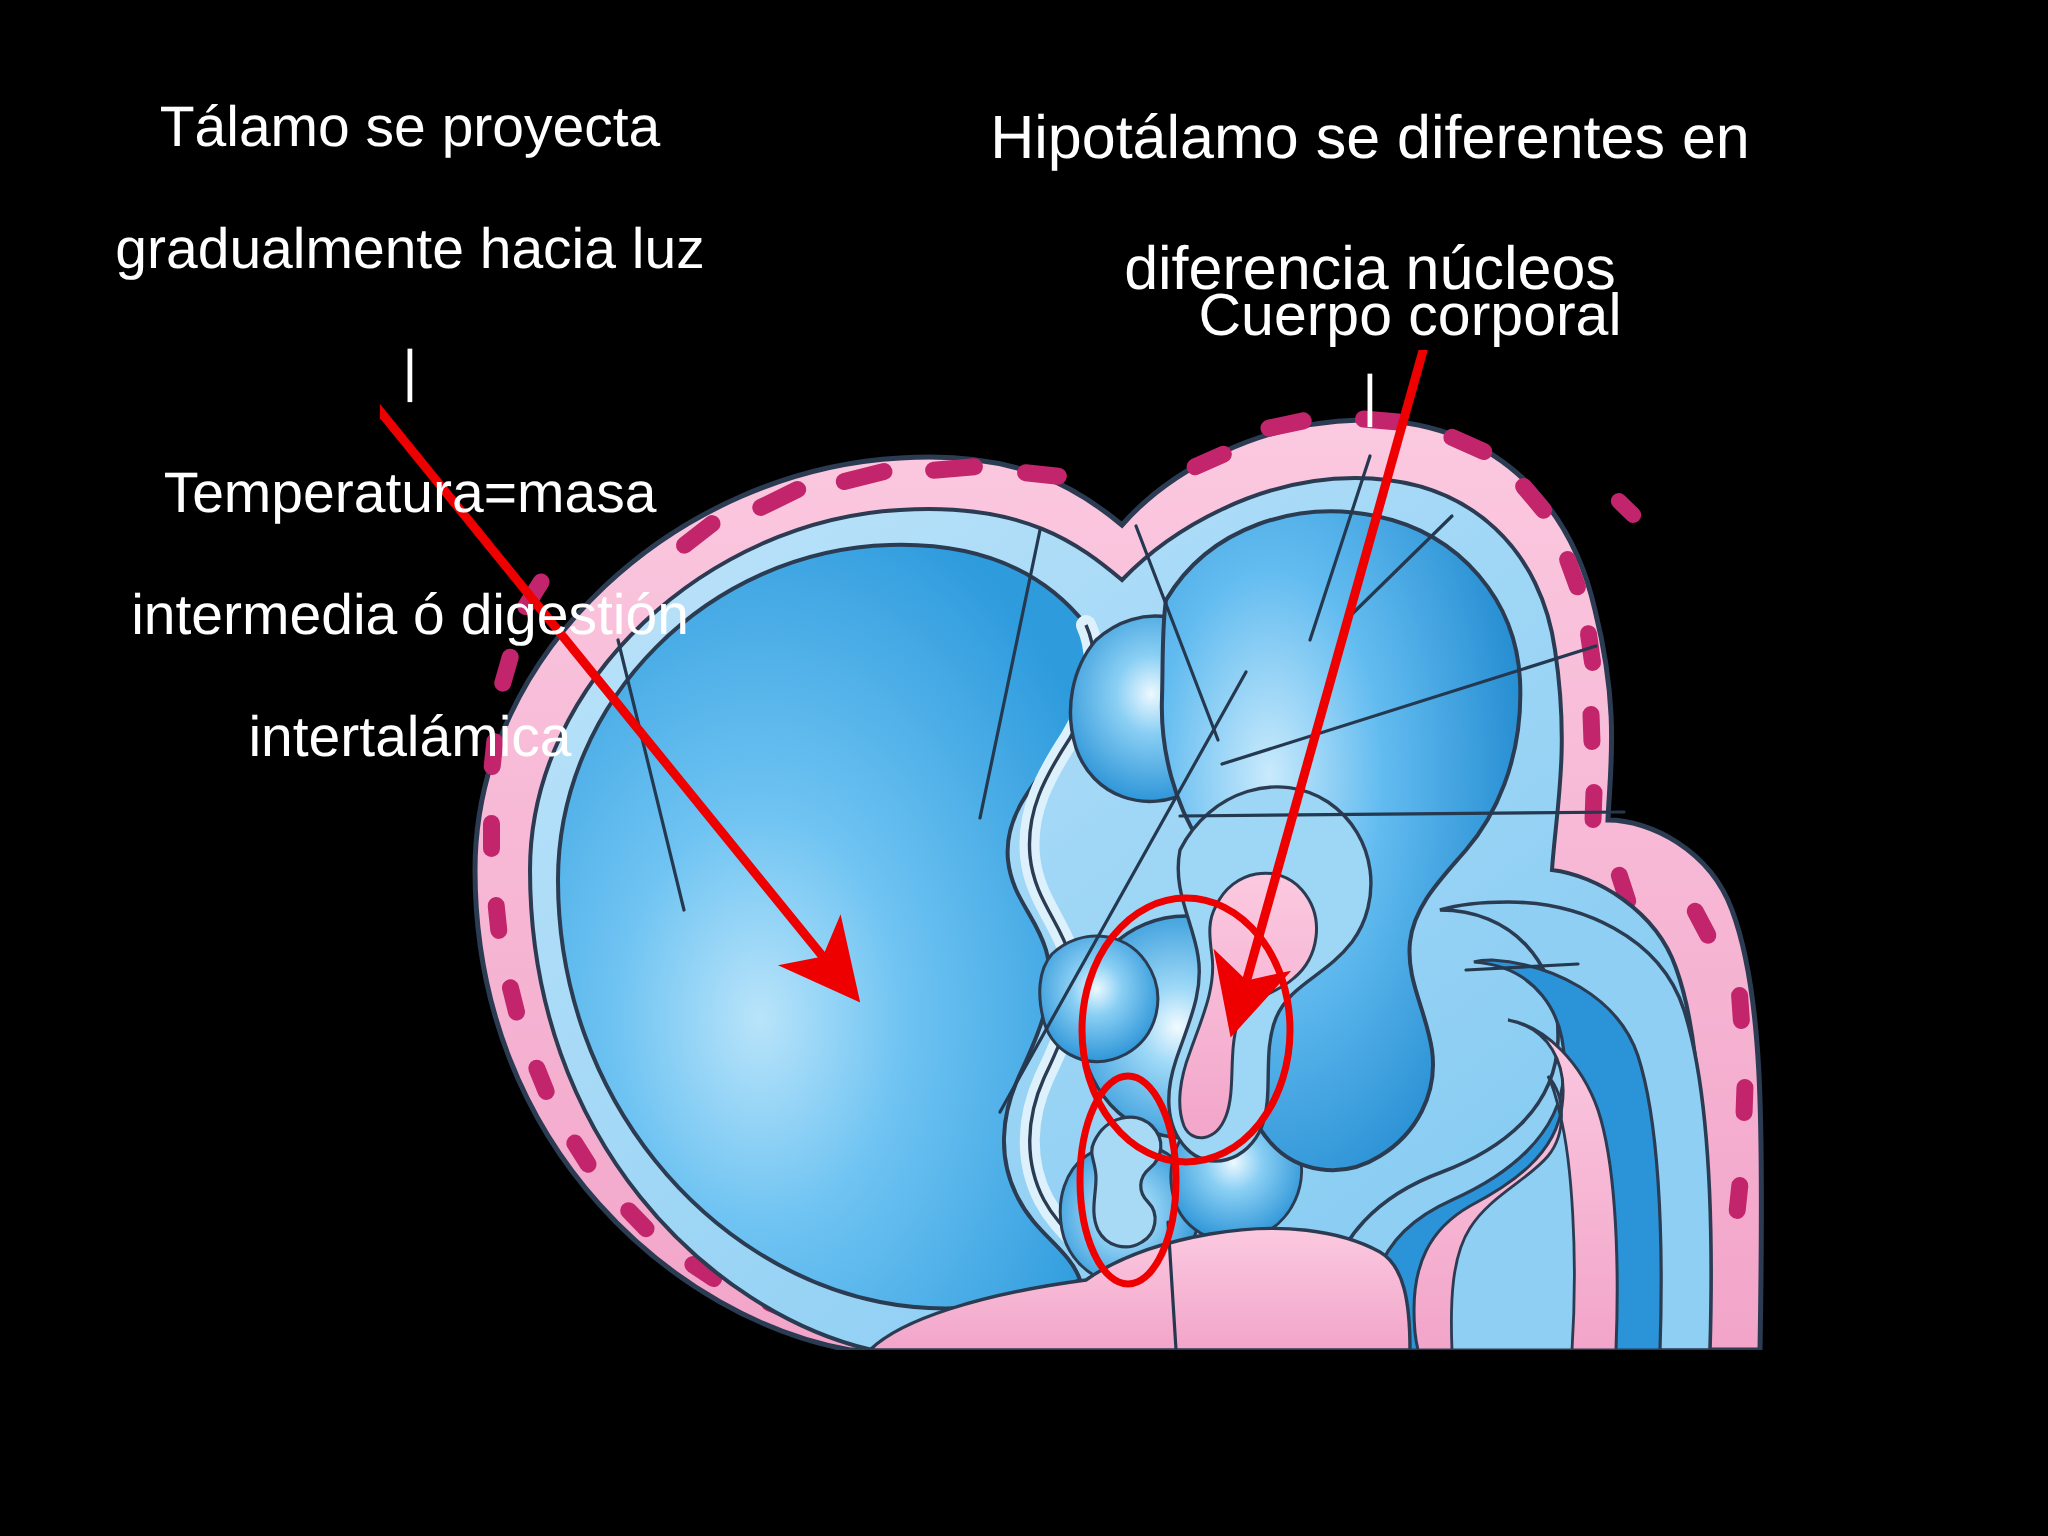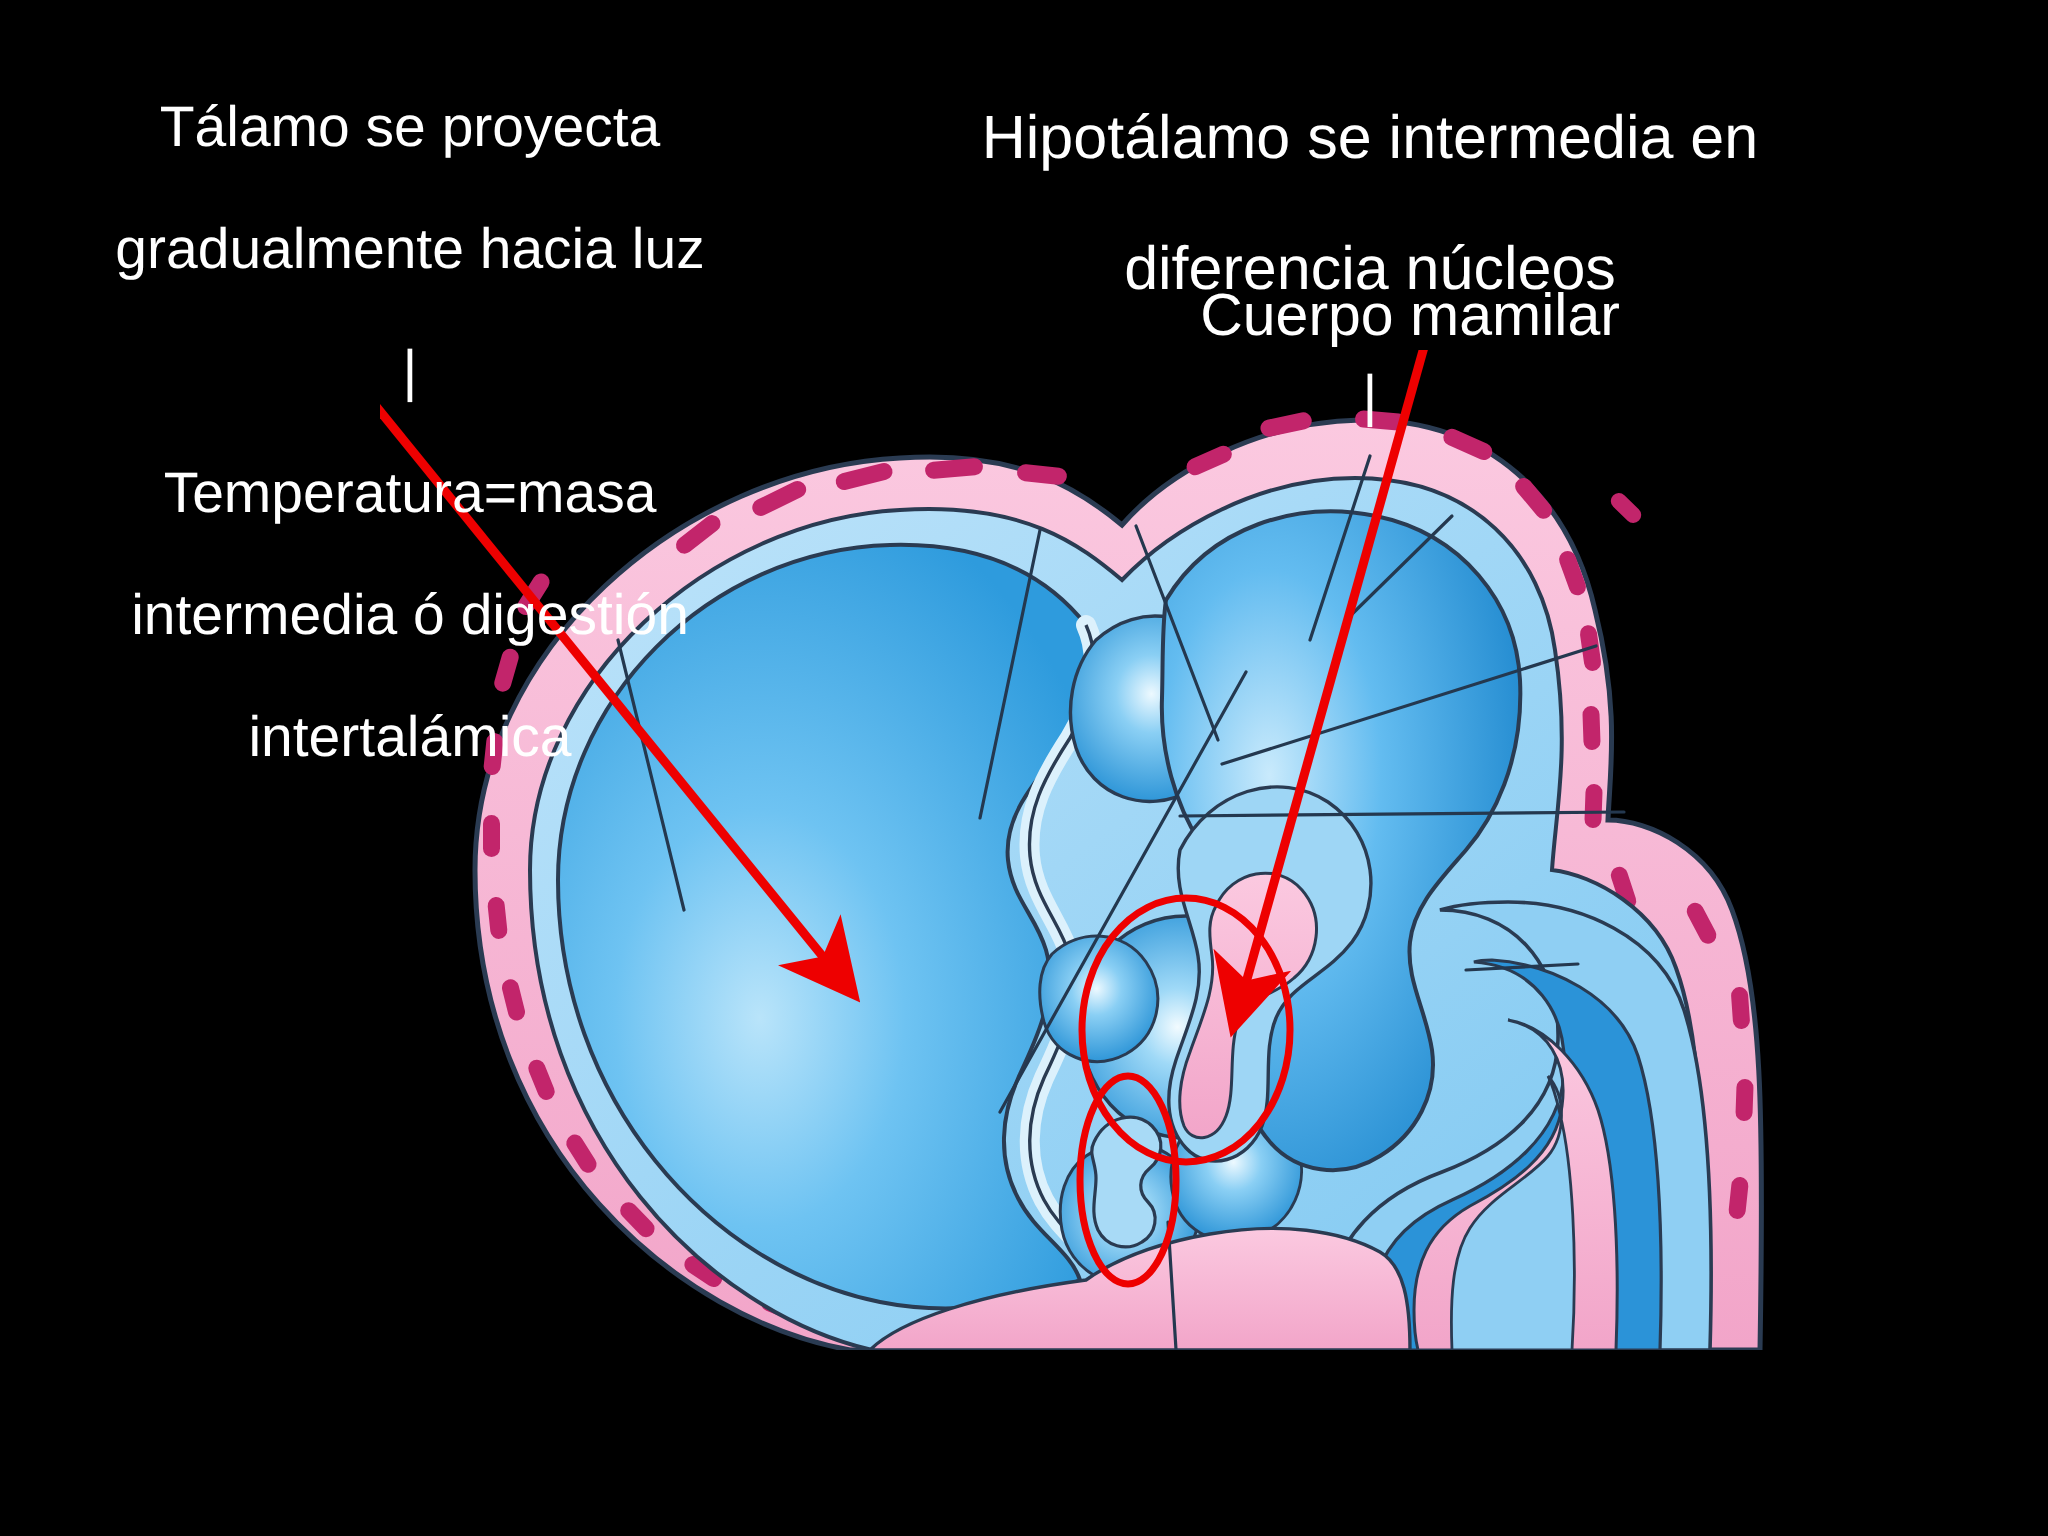--- a/index.html
+++ b/index.html
@@ -334,21 +334,21 @@
   <div class="txtblock" id="caption-thalamus">
     <div>Tálamo se proyecta</div>
     <div>gradualmente hacia luz</div>
     <div class="tick">|</div>
     <div>Temperatura=masa</div>
     <div>intermedia ó digestión</div>
     <div>intertalámica</div>
   </div>
 
   <div class="txtblock" id="caption-hypothalamus">
-    <div>Hipotálamo se intermedia en</div>
+    <div>Hipotálamo se diferentes en</div>
     <div>diferencia núcleos</div>
     <div class="tick">|</div>
   </div>
 
-  <div id="caption-mamillary">Cuerpo mamilar</div>
+  <div id="caption-mamillary">Cuerpo corporal</div>
 
 
 </div>
 
 </body></html>

